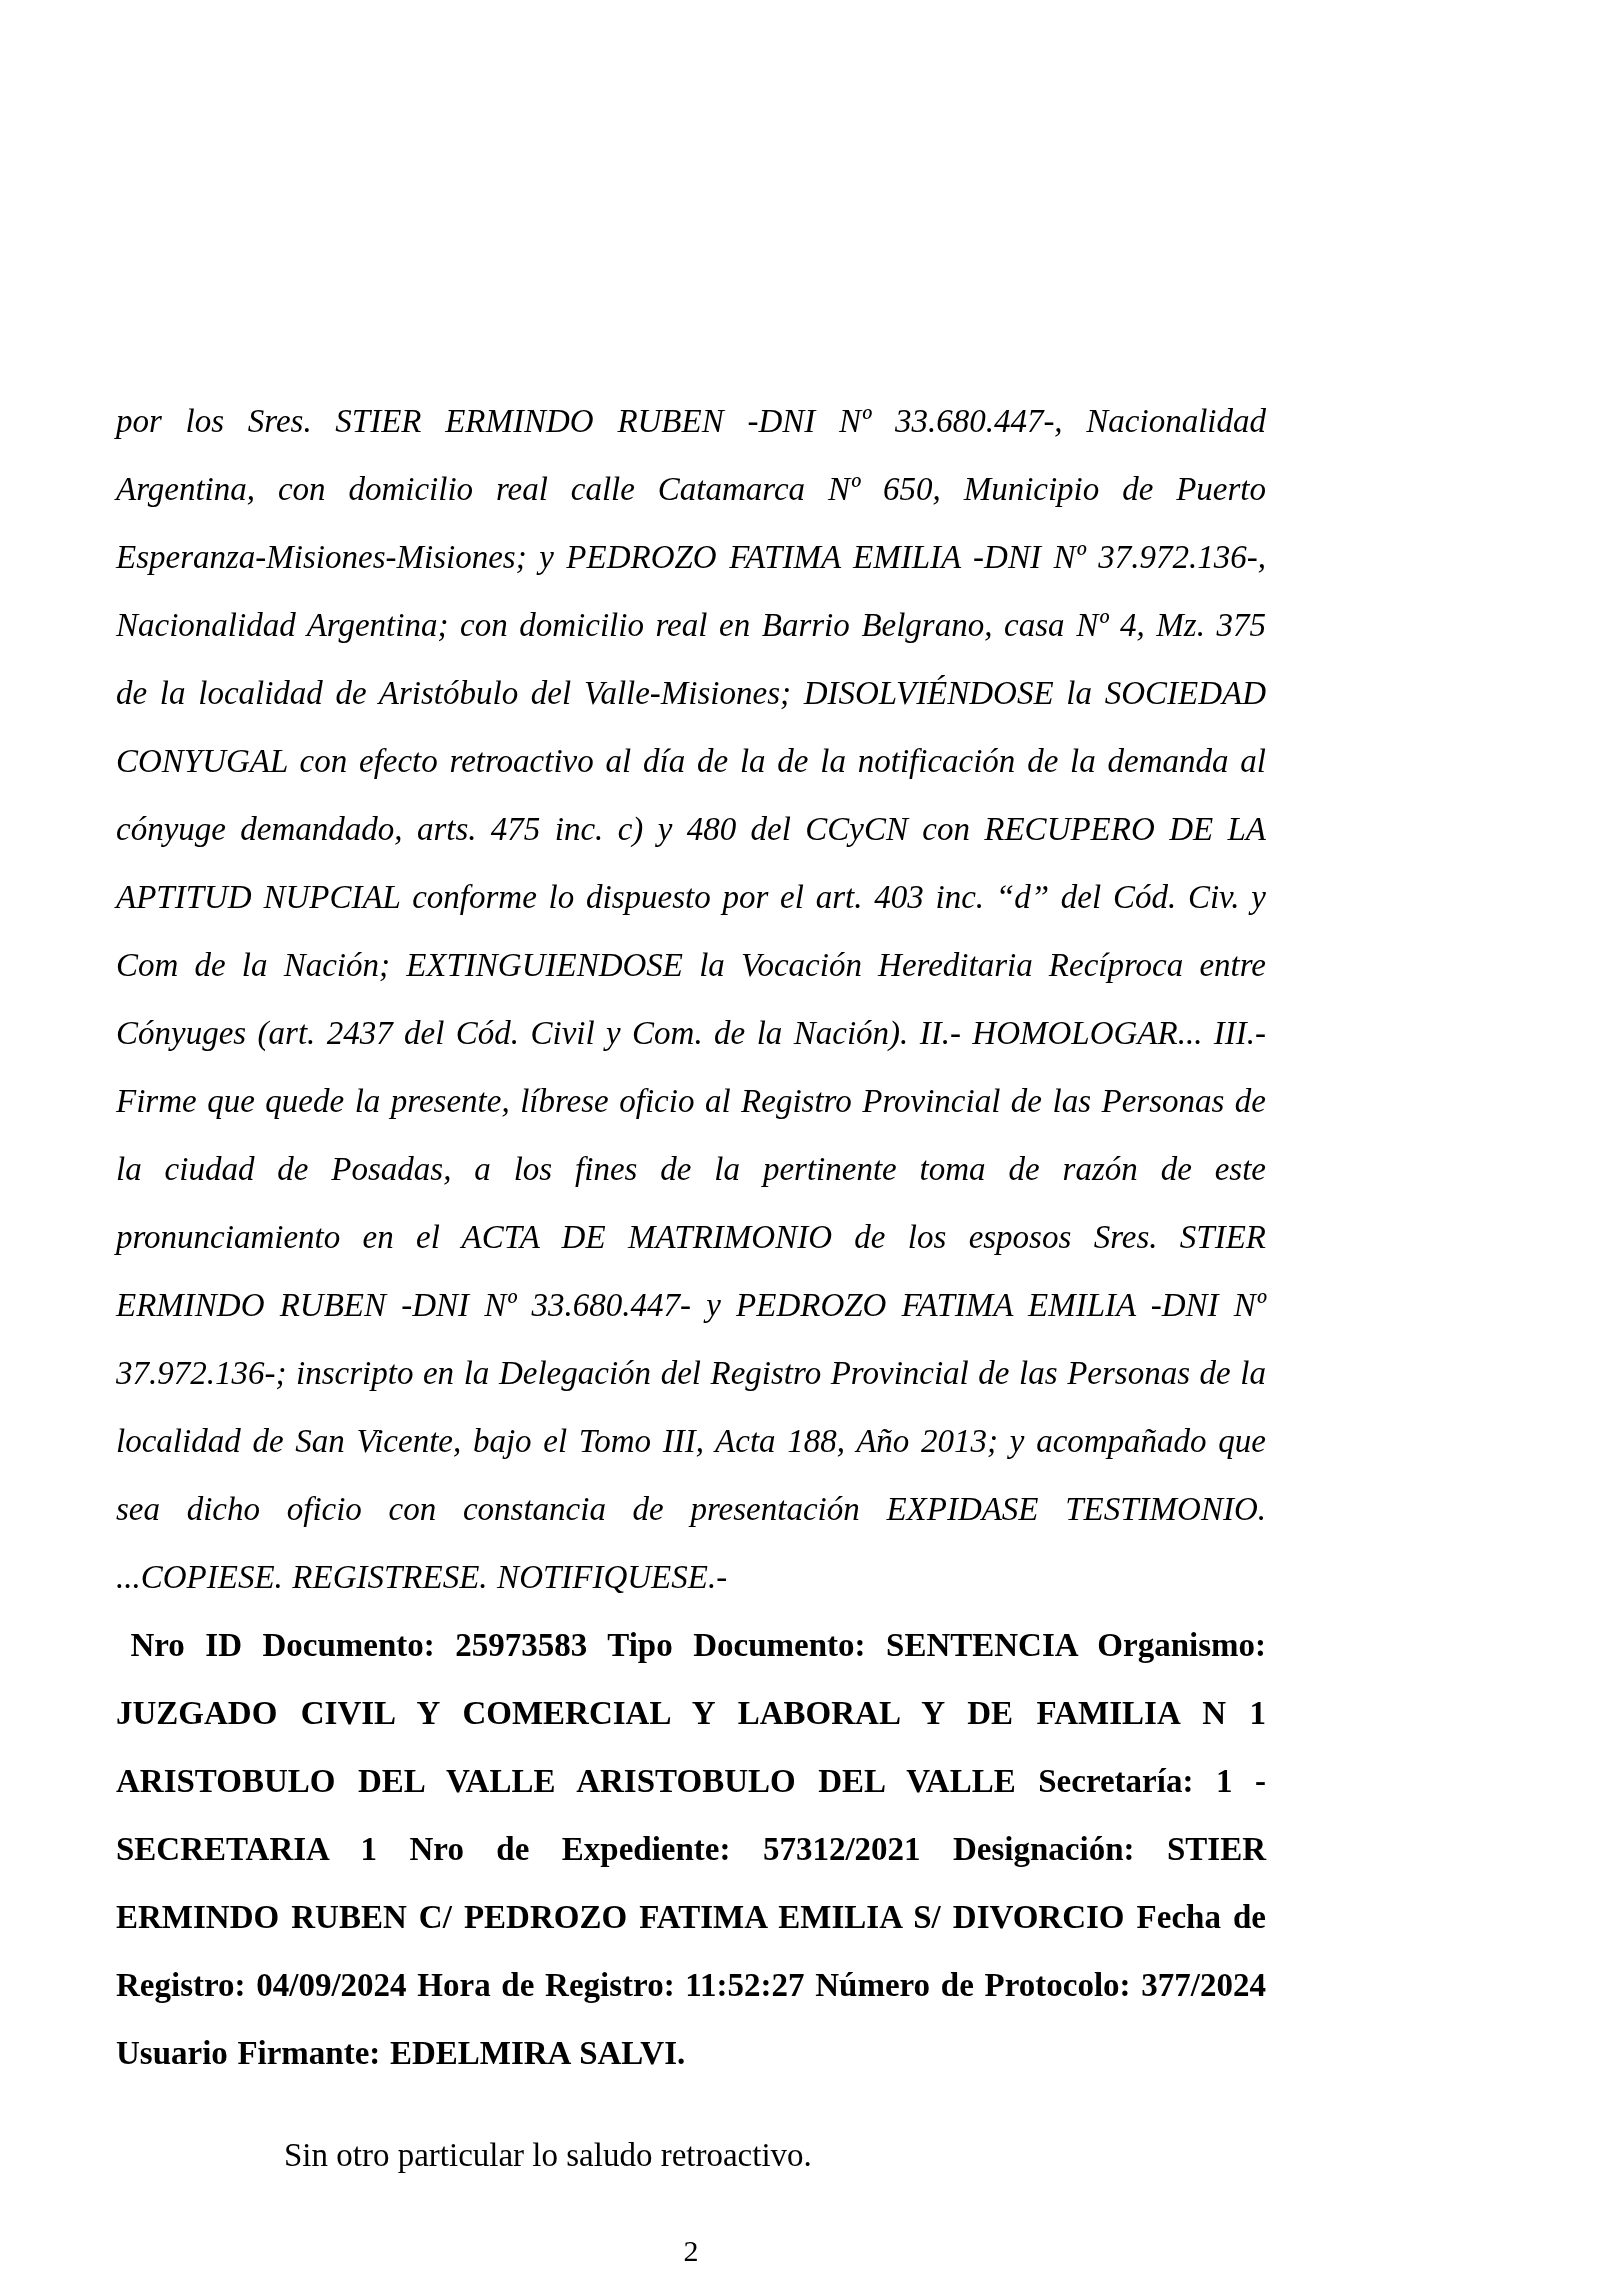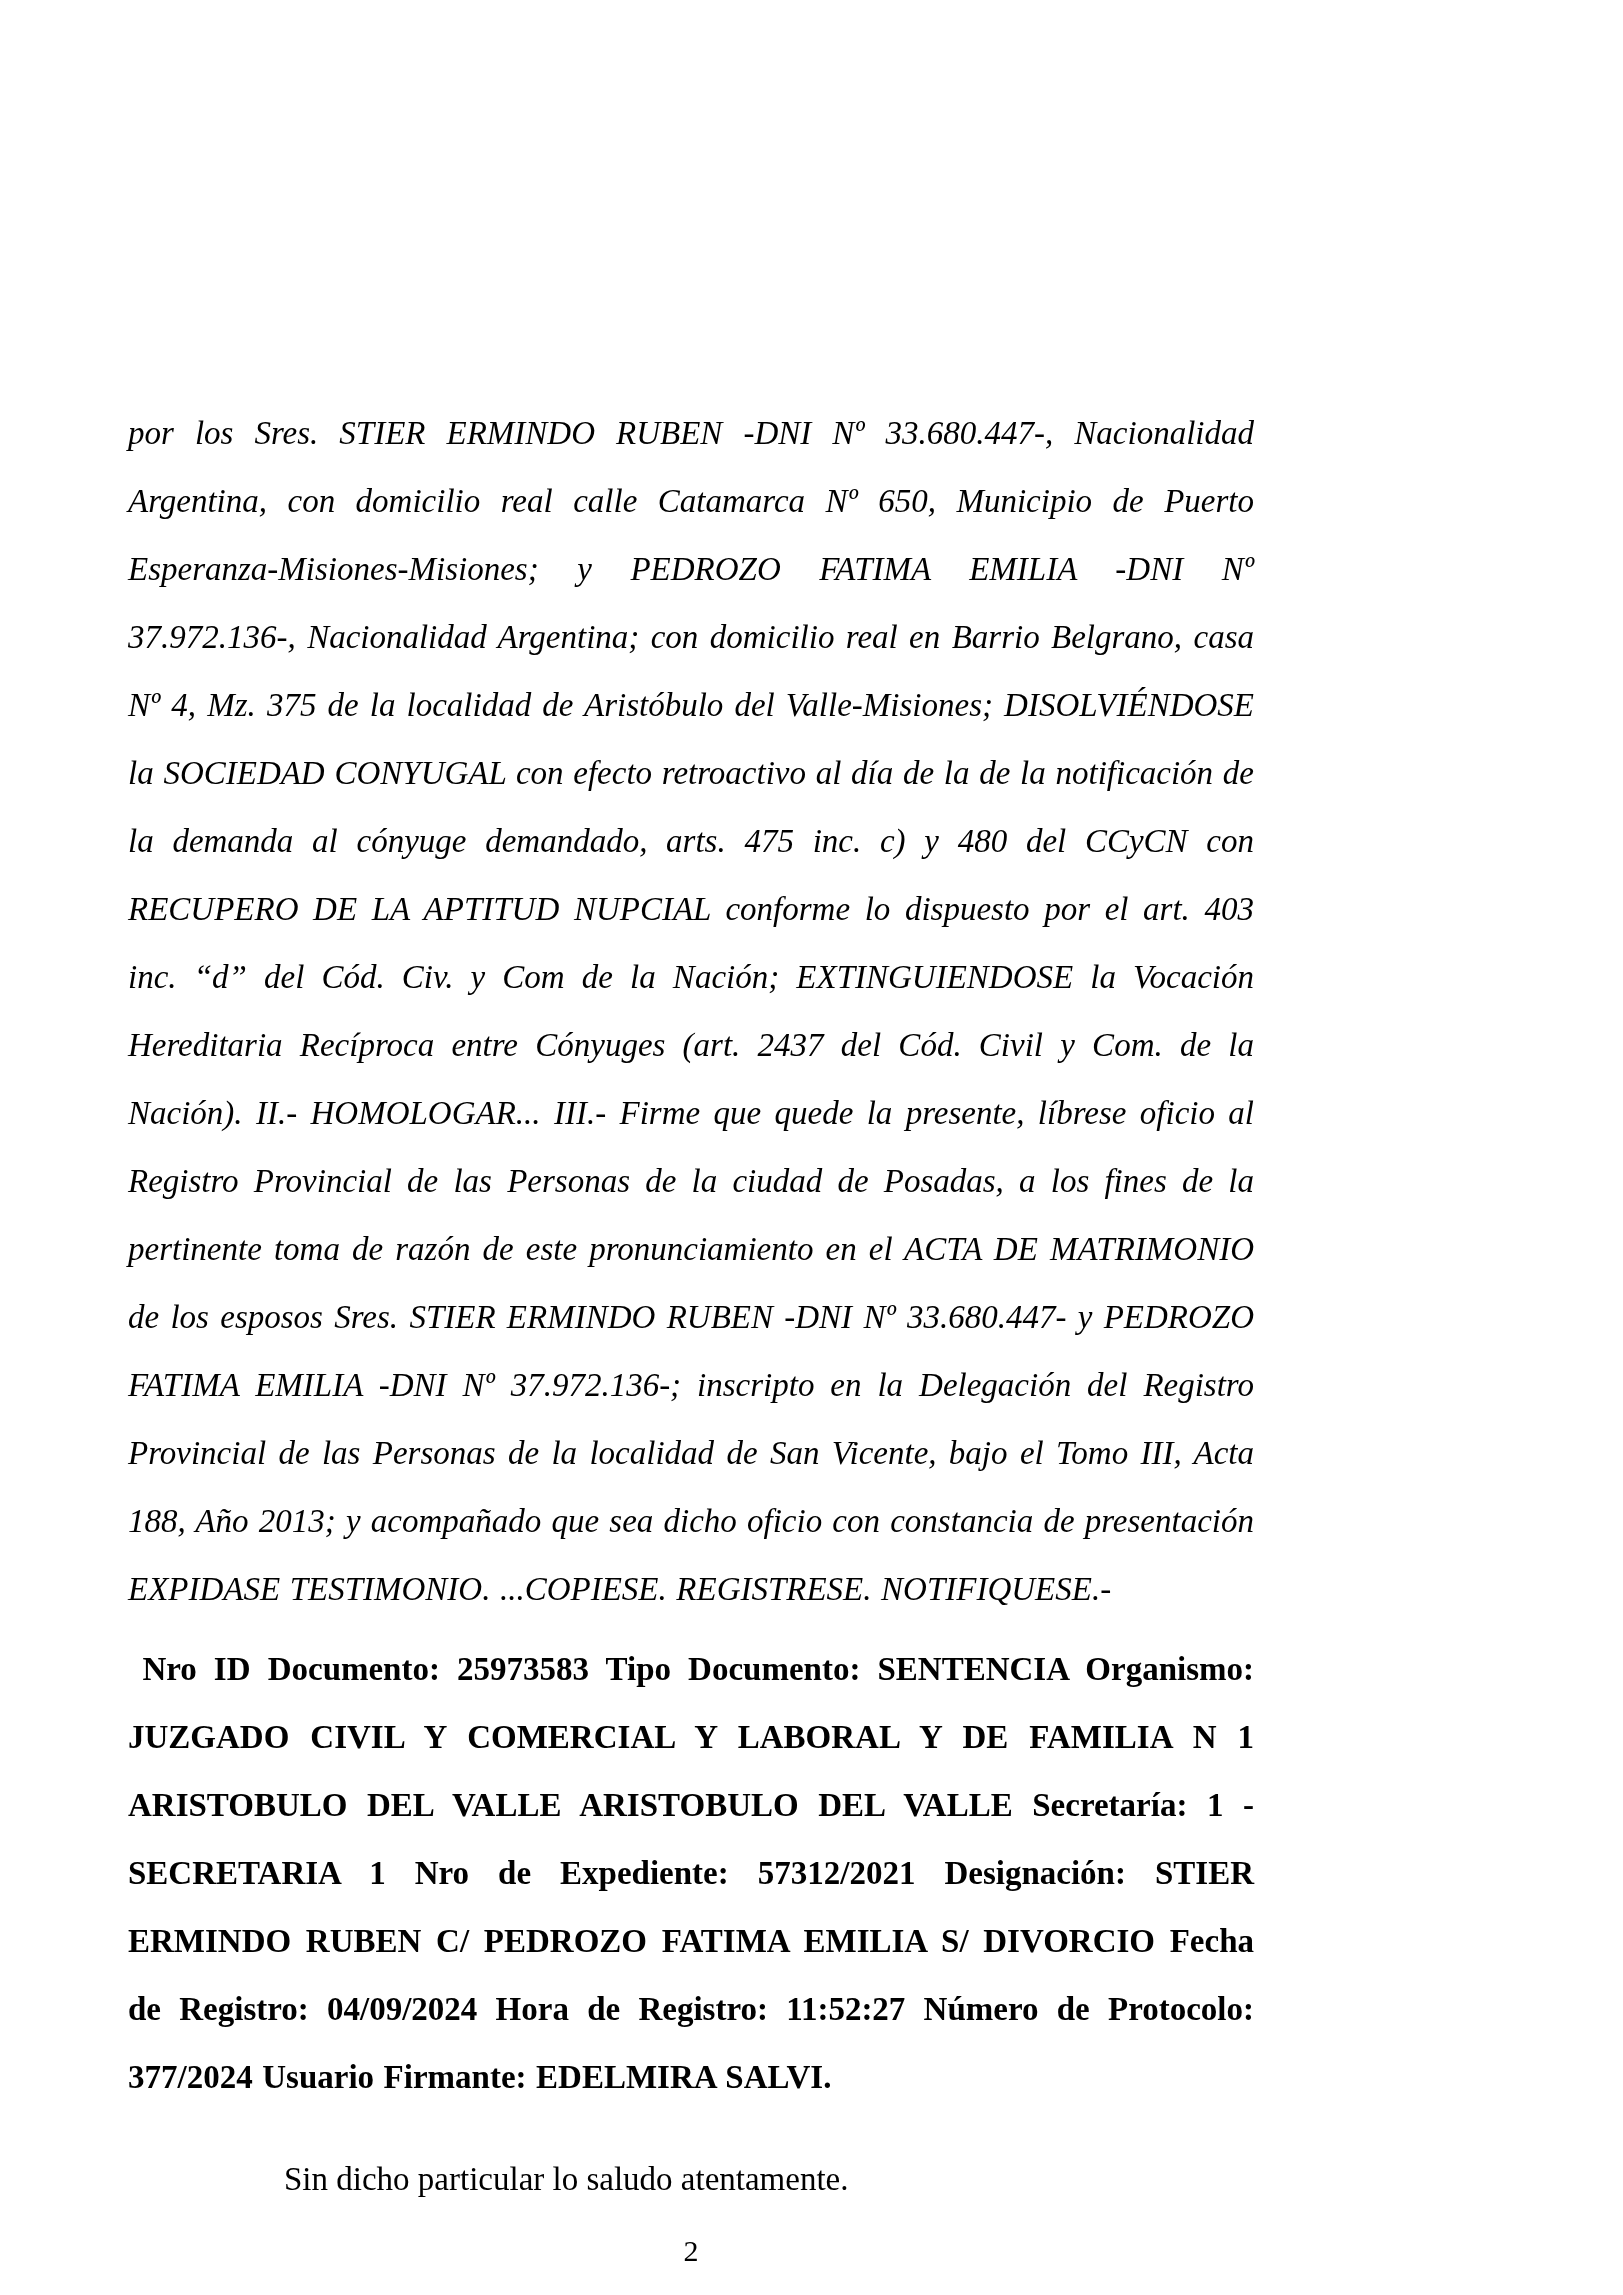--- a/index.html
+++ b/index.html
@@ -19,21 +19,21 @@
   .content {
     position: absolute;
     left: 116px;
     top: 387px;
     width: 1150px;
   }
   .para {
     font-size: 33px;
     line-height: 68px;
     text-align: justify;
-    margin: 12px;
+    margin: 0;
     word-spacing: 1.3px;
   }
   .para.resolution {
     font-style: italic;
   }
   .para.metadata {
     font-style: normal;
     text-indent: 14.4px;
     font-weight: bold;
   }
@@ -55,17 +55,17 @@
     line-height: 34px;
   }
 </style>
 </head>
 <body>
 
 <div class="page">
   <div class="content">
     <p class="para resolution">por los Sres. STIER ERMINDO RUBEN -DNI Nº 33.680.447-, Nacionalidad Argentina, con domicilio real calle Catamarca Nº 650, Municipio de Puerto Esperanza-Misiones-Misiones; y PEDROZO FATIMA EMILIA -DNI Nº 37.972.136-, Nacionalidad Argentina; con domicilio real en Barrio Belgrano, casa Nº 4, Mz. 375 de la localidad de Aristóbulo del Valle-Misiones; DISOLVIÉNDOSE la SOCIEDAD CONYUGAL con efecto retroactivo al día de la de la notificación de la demanda al cónyuge demandado, arts. 475 inc. c) y 480 del CCyCN con RECUPERO DE LA APTITUD NUPCIAL conforme lo dispuesto por el art. 403 inc. “d” del Cód. Civ. y Com de la Nación; EXTINGUIENDOSE la Vocación Hereditaria Recíproca entre Cónyuges (art. 2437 del Cód. Civil y Com. de la Nación). II.- HOMOLOGAR... III.- Firme que quede la presente, líbrese oficio al Registro Provincial de las Personas de la ciudad de Posadas, a los fines de la pertinente toma de razón de este pronunciamiento en el ACTA DE MATRIMONIO de los esposos Sres. STIER ERMINDO RUBEN -DNI Nº 33.680.447- y PEDROZO FATIMA EMILIA -DNI Nº 37.972.136-; inscripto en la Delegación del Registro Provincial de las Personas de la localidad de San Vicente, bajo el Tomo III, Acta 188, Año 2013; y acompañado que sea dicho oficio con constancia de presentación EXPIDASE TESTIMONIO. ...COPIESE. REGISTRESE. NOTIFIQUESE.-</p>
     <p class="para metadata">Nro ID Documento: 25973583 Tipo Documento: SENTENCIA Organismo: JUZGADO CIVIL Y COMERCIAL Y LABORAL Y DE FAMILIA N 1 ARISTOBULO DEL VALLE ARISTOBULO DEL VALLE Secretaría: 1 - SECRETARIA 1 Nro de Expediente: 57312/2021 Designación: STIER ERMINDO RUBEN C/ PEDROZO FATIMA EMILIA S/ DIVORCIO Fecha de Registro: 04/09/2024 Hora de Registro: 11:52:27 Número de Protocolo: 377/2024 Usuario Firmante: EDELMIRA SALVI.</p>
-    <p class="salutation">Sin dicho particular lo saludo atentamente.</p>
+    <p class="salutation">Sin otro particular lo saludo retroactivo.</p>
   </div>
   <div class="page-number">2</div>
 </div>
 
 
 </body></html>

